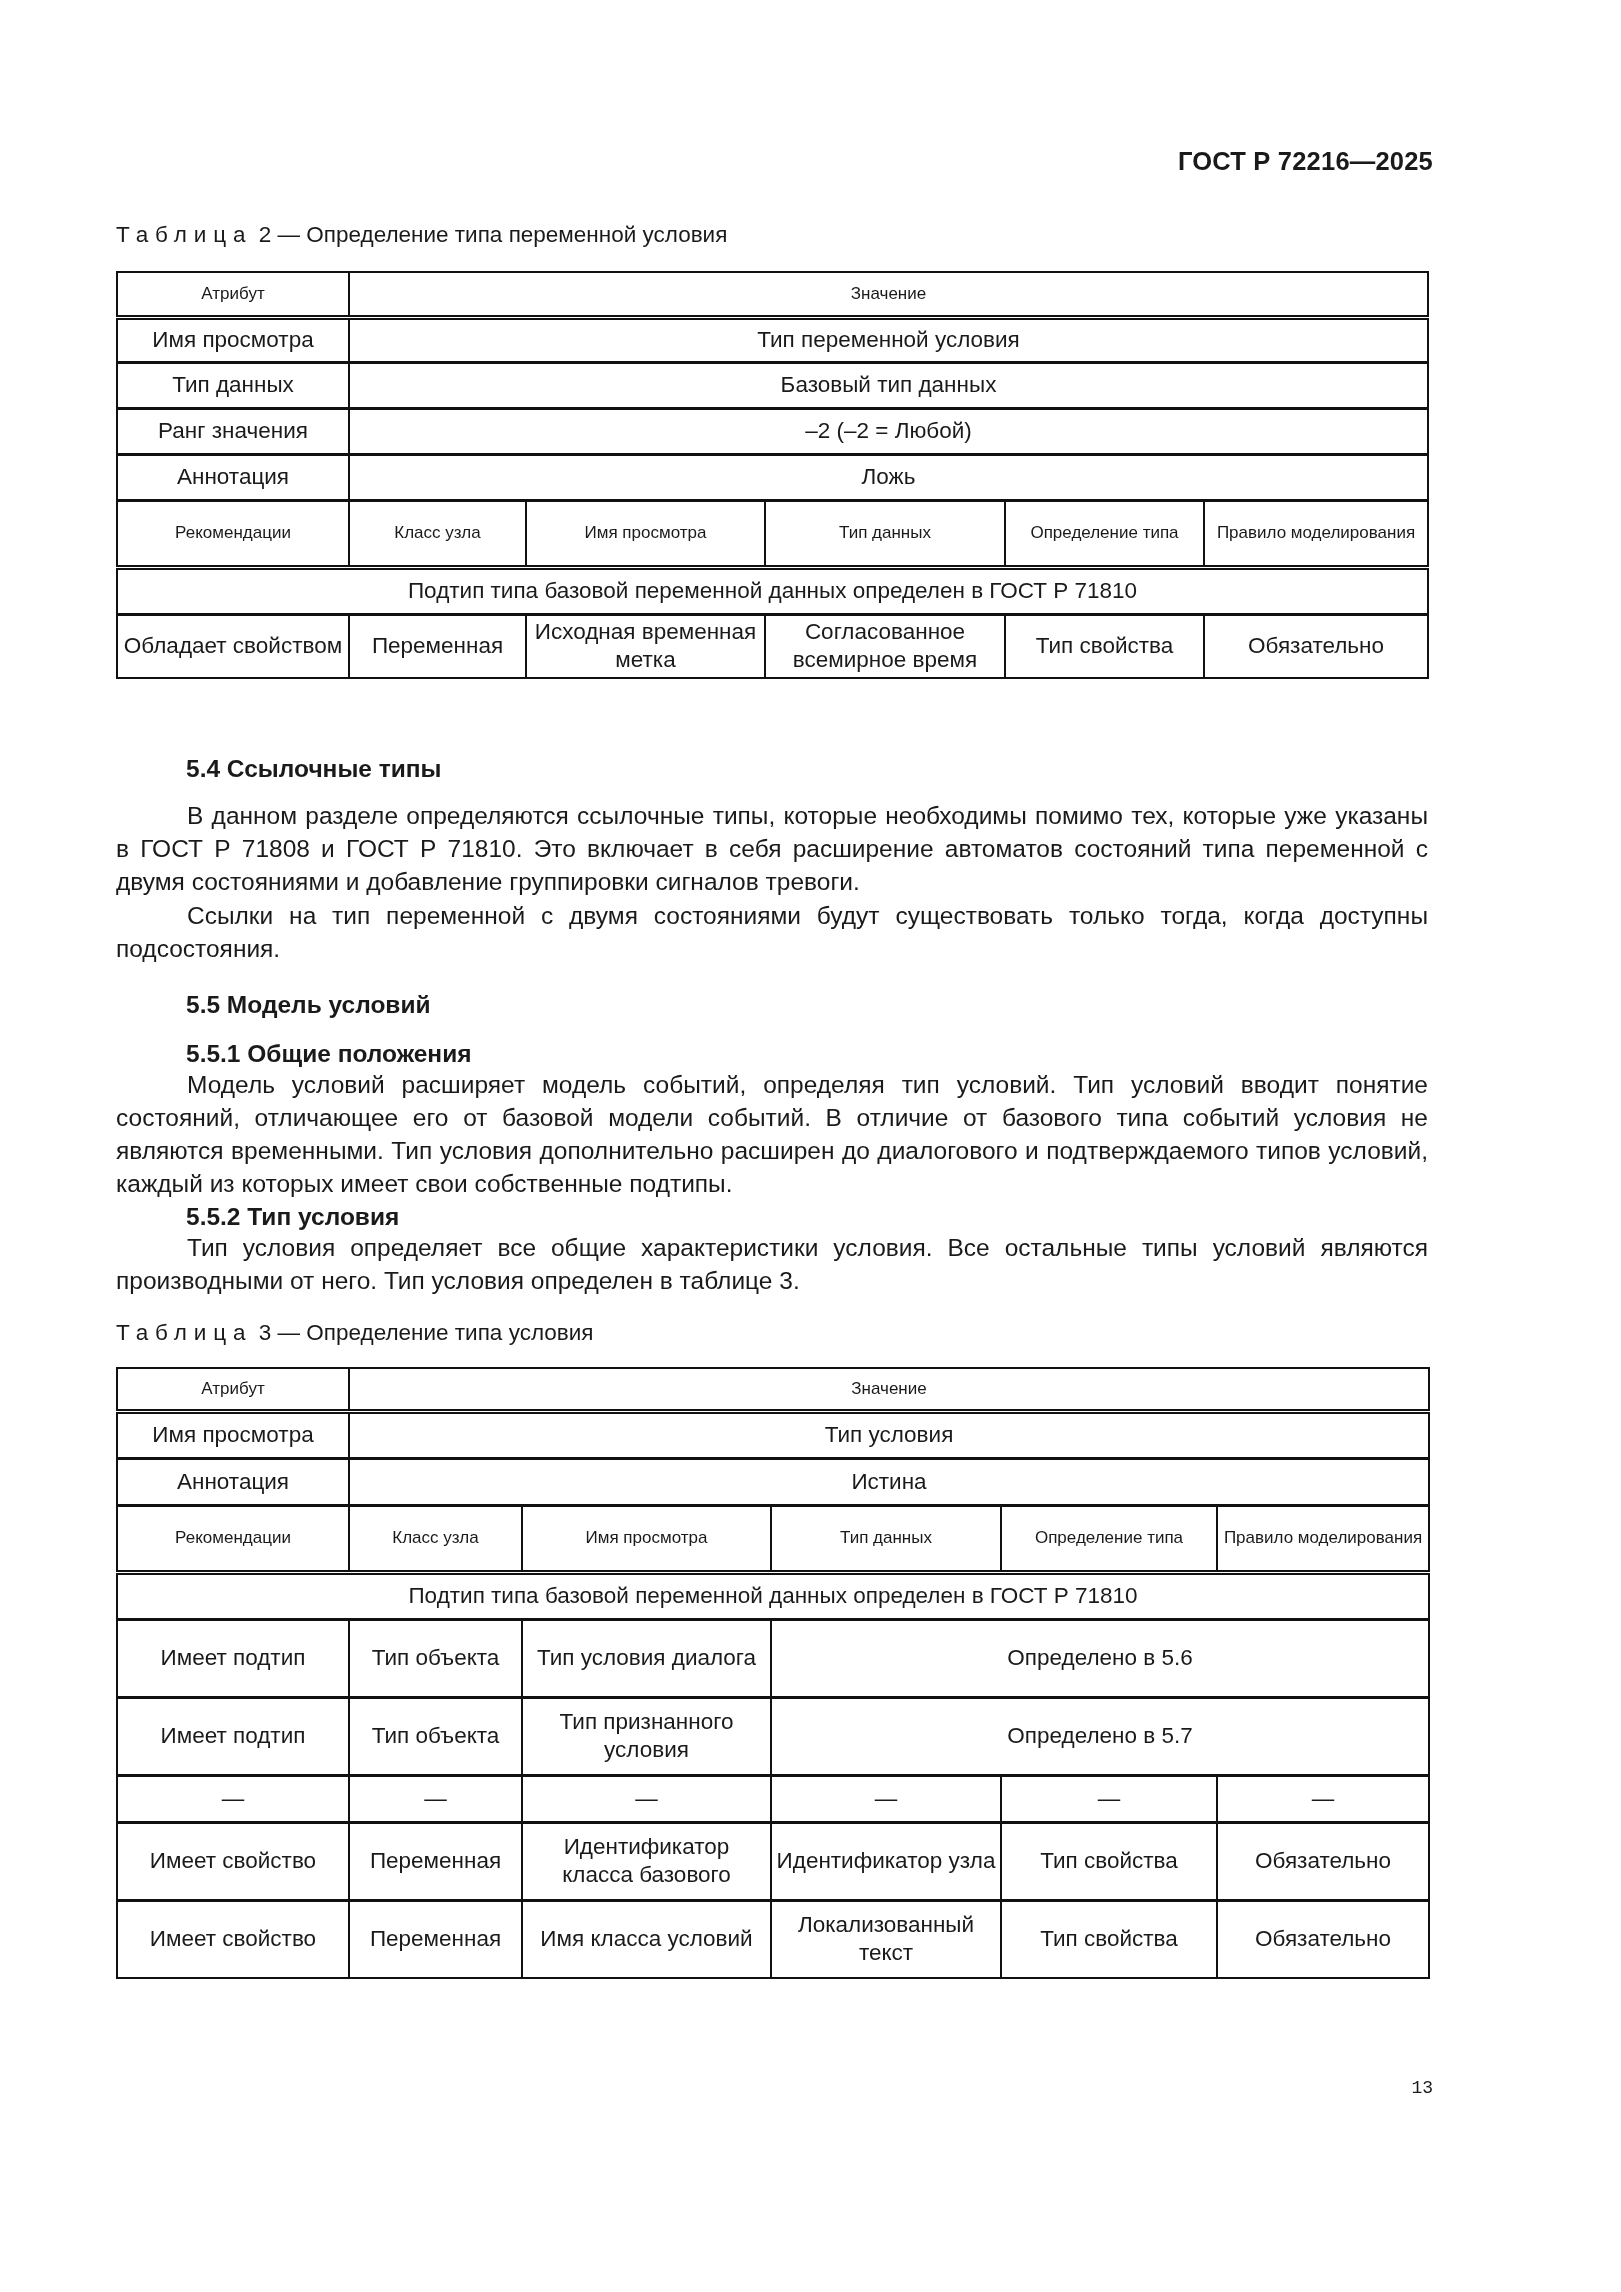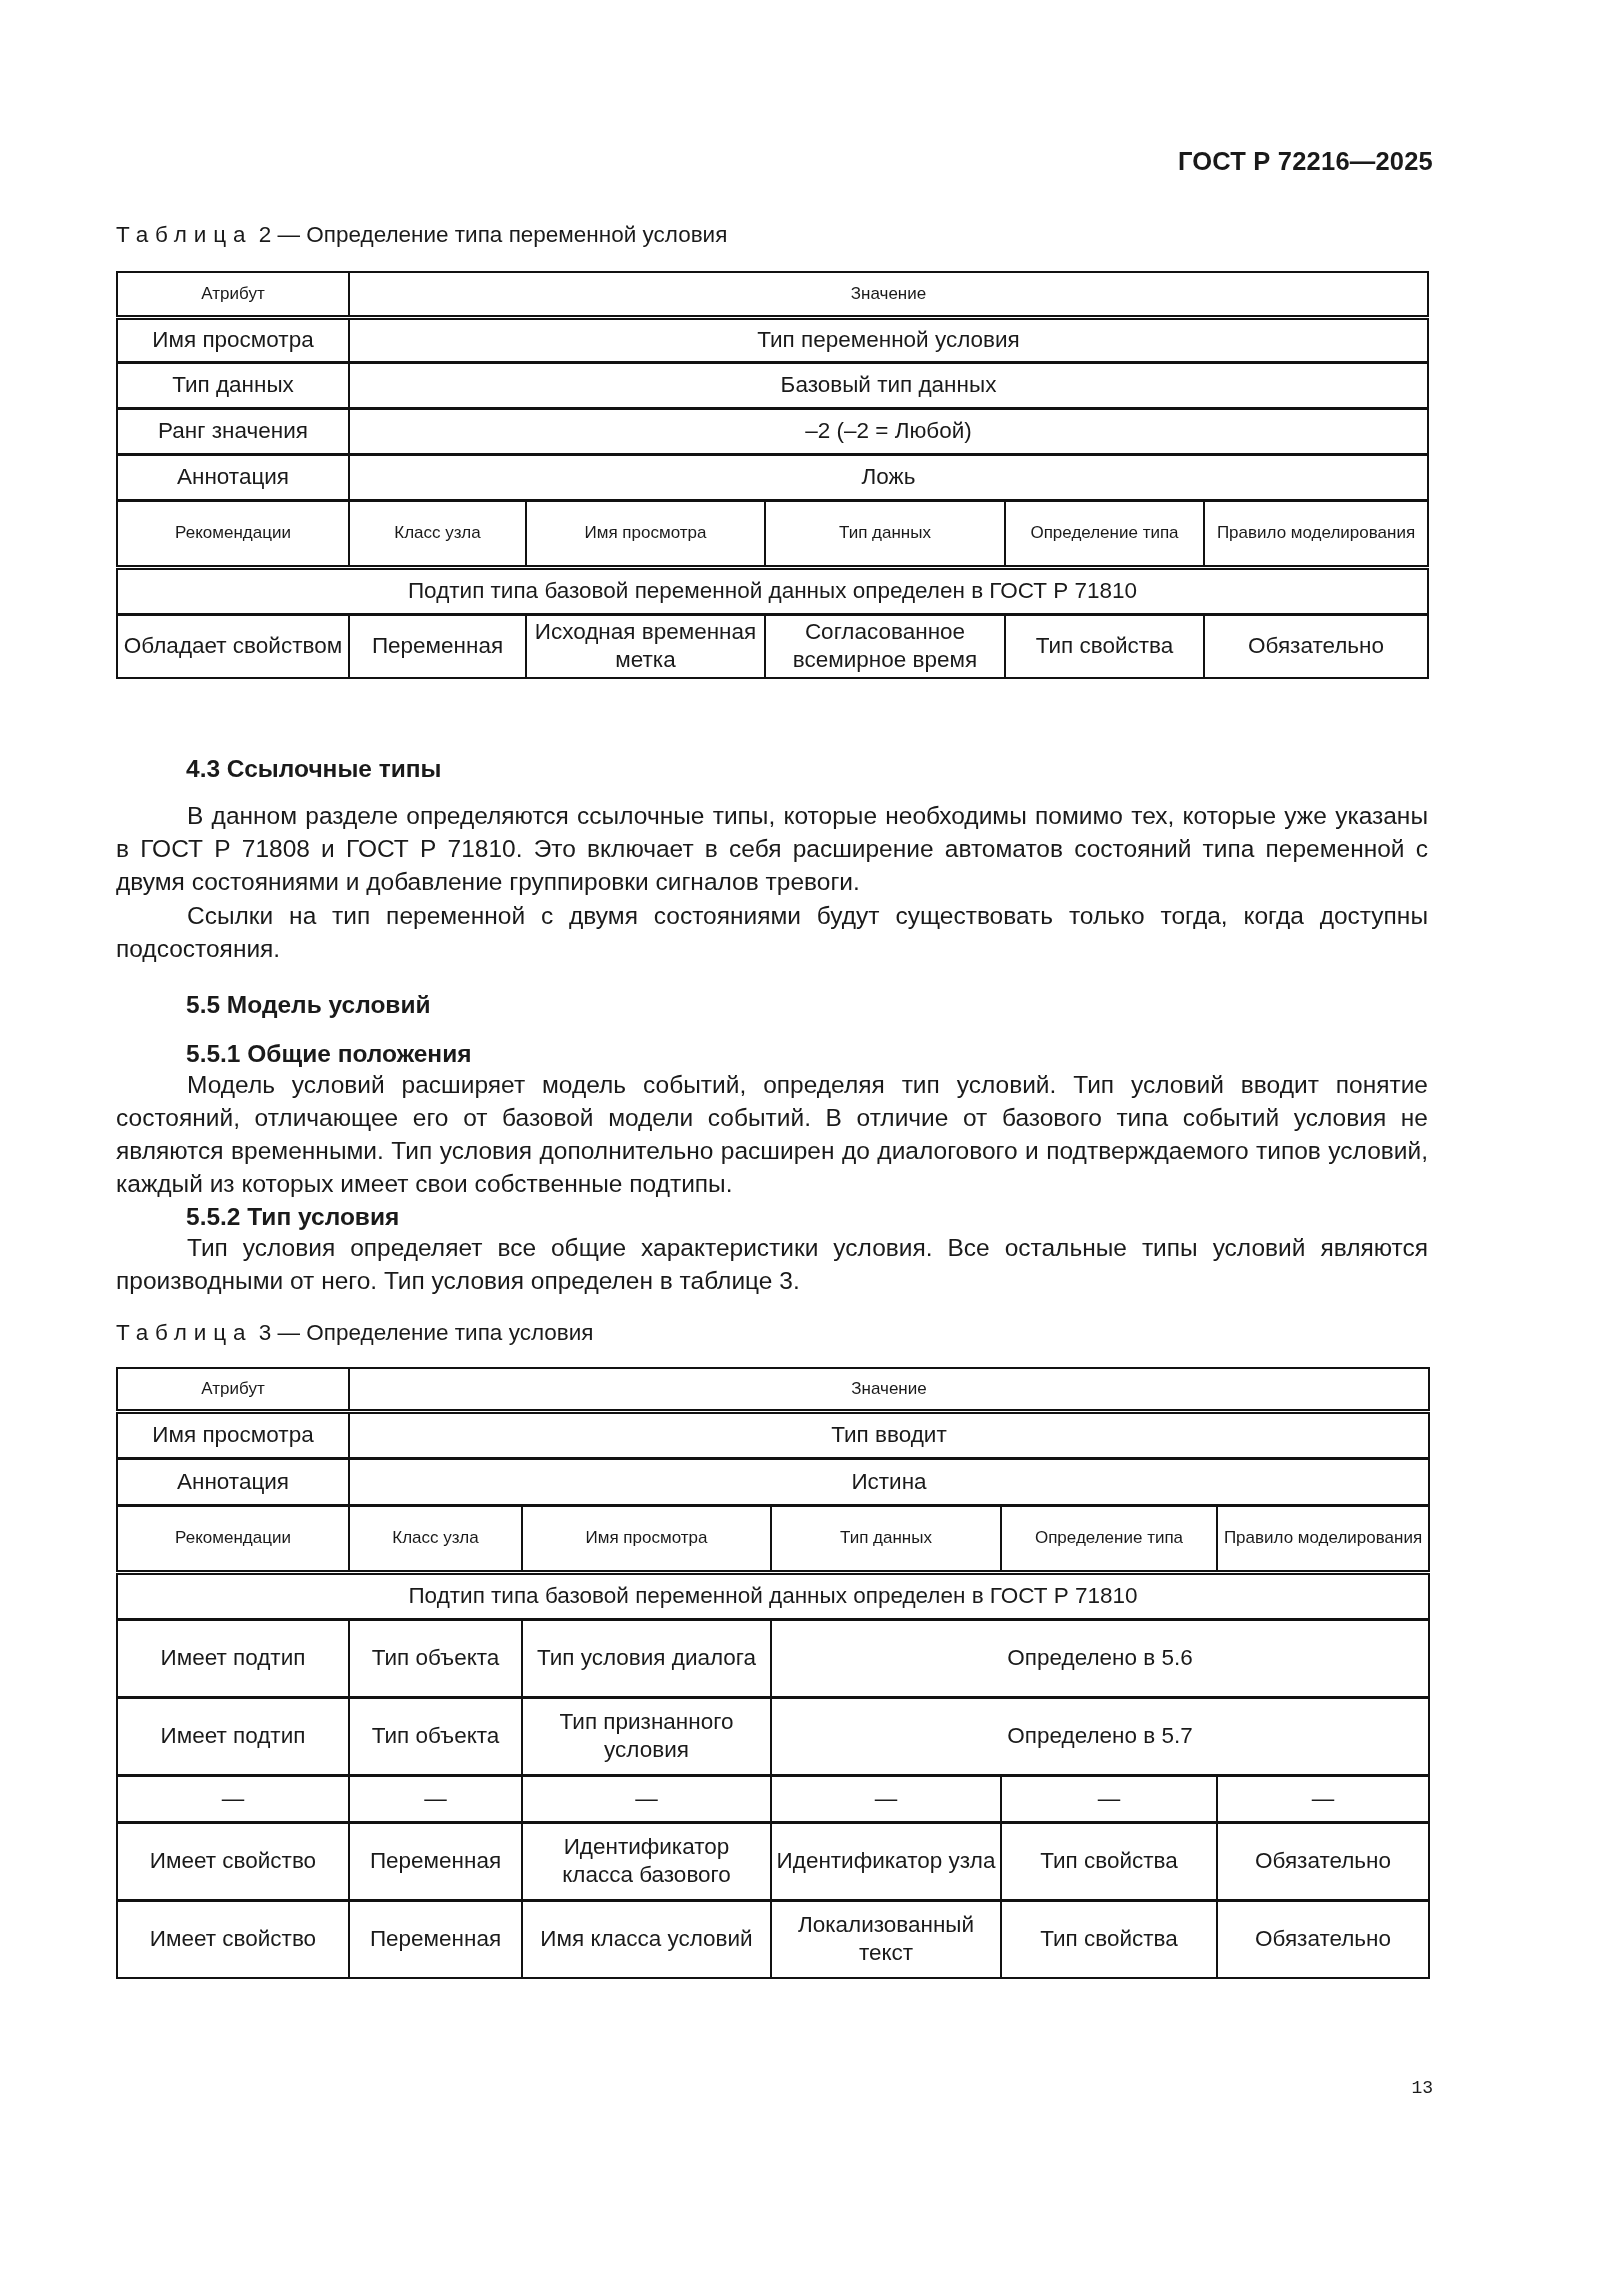--- a/index.html
+++ b/index.html
@@ -93,21 +93,21 @@
     <td>Обладает свойством</td>
     <td>Переменная</td>
     <td>Исходная временная метка</td>
     <td>Согласованное всемирное время</td>
     <td>Тип свойства</td>
     <td>Обязательно</td>
   </tr>
 </tbody>
   </table>
 
-<div class="sec-title" style="top:755px;">4.3 Ссылочные типы</div>
+<div class="sec-title" style="top:755px;">5.4 Ссылочные типы</div>
 <div class="para" style="top:799px;">В данном разделе определяются ссылочные типы, которые необходимы помимо тех, которые уже указаны в ГОСТ Р 71808 и ГОСТ Р 71810. Это включает в себя расширение автоматов состояний типа переменной с двумя состояниями и добавление группировки сигналов тревоги.</div>
 <div class="para" style="top:899px;">Ссылки на тип переменной с двумя состояниями будут существовать только тогда, когда доступны подсостояния.</div>
 
 <div class="sec-title" style="top:991px;">5.5 Модель условий</div>
 <div class="sec-title" style="top:1040px;">5.5.1 Общие положения</div>
 <div class="para" style="top:1068px;">Модель условий расширяет модель событий, определяя тип условий. Тип условий вводит понятие состояний, отличающее его от базовой модели событий. В отличие от базового типа событий условия не являются временными. Тип условия дополнительно расширен до диалогового и подтверждаемого типов условий, каждый из которых имеет свои собственные подтипы.</div>
 <div class="sec-title" style="top:1203px;">5.5.2 Тип условия</div>
 <div class="para" style="top:1231px;">Тип условия определяет все общие характеристики условия. Все остальные типы условий являются производными от него. Тип условия определен в таблице 3.</div>
 
 <div class="caption" style="top:1320px;">
@@ -123,21 +123,21 @@
       <col style="width:216px">
       <col style="width:212px">
   </colgroup>
   <tbody>
       <tr class="dbl" style="height:43px;">
     <td class="th">Атрибут</td>
     <td class="th" colspan="5">Значение</td>
   </tr>
   <tr class="thick" style="height:47px;">
     <td>Имя просмотра</td>
-    <td colspan="5">Тип вводит</td>
+    <td colspan="5">Тип условия</td>
   </tr>
   <tr class="thick" style="height:47px;">
     <td>Аннотация</td>
     <td colspan="5">Истина</td>
   </tr>
   <tr class="dbl" style="height:67px;">
     <td class="th">Рекомендации</td>
     <td class="th">Класс узла</td>
     <td class="th">Имя просмотра</td>
     <td class="th">Тип данных</td>

